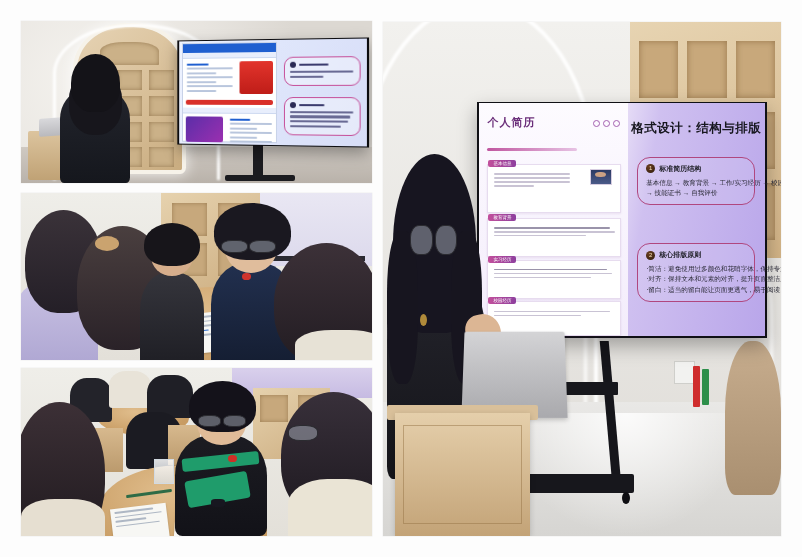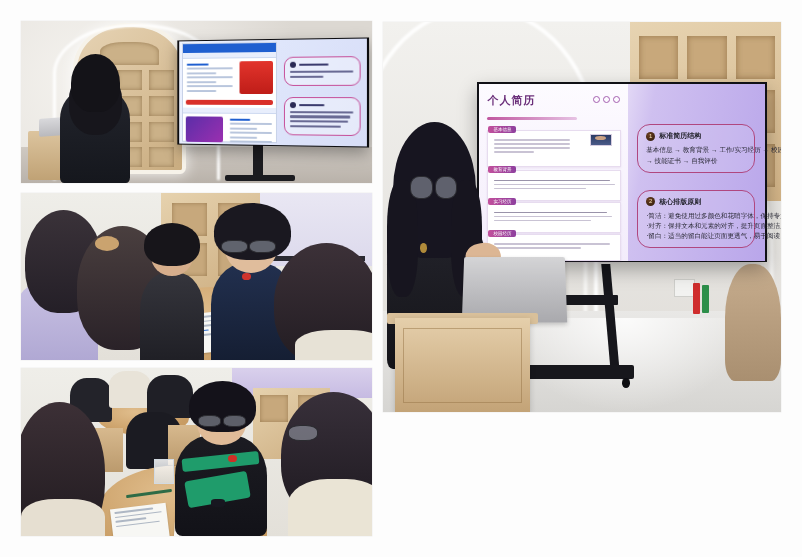--- a/index.html
+++ b/index.html
@@ -381,21 +381,21 @@
                   background:#171720;border-radius:30%;"></div>
       <div style="position:absolute;left:59%;top:52%;width:2.4%;height:4%;
                   background:#cf3026;border-radius:50%;"></div>
 
       <div class="hair" style="left:74%;top:14%;width:30%;height:76%;background:linear-gradient(#38303a,#1e1920);"></div>
       <div class="torso" style="left:76%;top:66%;width:28%;height:38%;background:#eae4d5;"></div>
       <div class="glasses" style="left:76%;top:34%;width:8%;height:8%;"></div>
     </div>
   </div>
 
-  <div class="photo" style="left:383px;top:22px;width:398px;height:390px;">
+  <div class="photo" style="left:383px;top:22px;width:398px;height:514px;">
     <div class="scene">
       <div class="p4-wall"></div>
       <div class="p4-shelf">
         <div class="p4-cell" style="left:6%;top:8%;width:26%;height:24%;"></div>
         <div class="p4-cell" style="left:38%;top:8%;width:26%;height:24%;"></div>
         <div class="p4-cell" style="left:70%;top:8%;width:26%;height:24%;"></div>
         <div class="p4-cell" style="left:6%;top:38%;width:26%;height:24%;"></div>
         <div class="p4-cell" style="left:38%;top:38%;width:26%;height:24%;"></div>
         <div class="p4-cell" style="left:70%;top:38%;width:26%;height:24%;"></div>
         <div class="p4-cell" style="left:6%;top:68%;width:26%;height:24%;"></div>
@@ -465,20 +465,21 @@
             <div class="sl-card" style="top:85%;height:14%;">
               <div class="sl-tag">校园经历</div>
               <div style="padding-top:6px;">
                 <div class="sl-l" style="width:88%"></div>
                 <div class="sl-l" style="width:66%"></div>
               </div>
             </div>
           </div>
 
           <div class="slide-right">
+            <div class="sr-title">格式设计：结构与排版</div>
 
             <div class="sr-box" style="top:23%;">
               <div class="sr-head">
                 <span class="sr-badge">1</span>
                 <span class="sr-htxt">标准简历结构</span>
               </div>
               <div class="sr-line">基本信息 → 教育背景 → 工作/实习经历 → 校园经历</div>
               <div class="sr-line">→ 技能证书 → 自我评价</div>
             </div>
 

